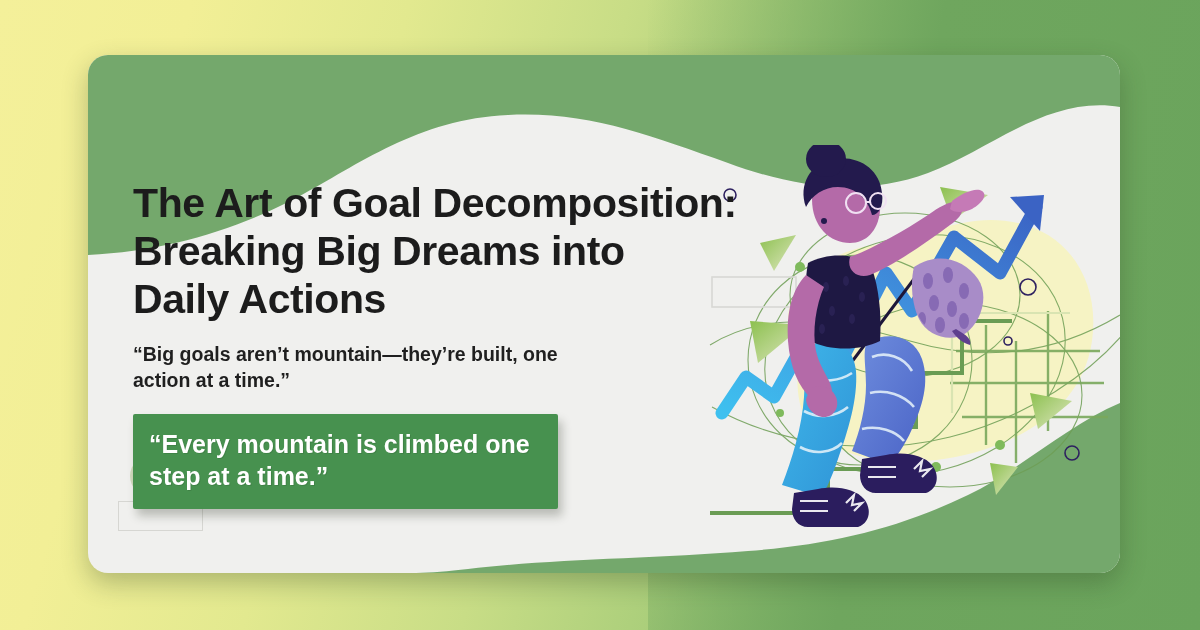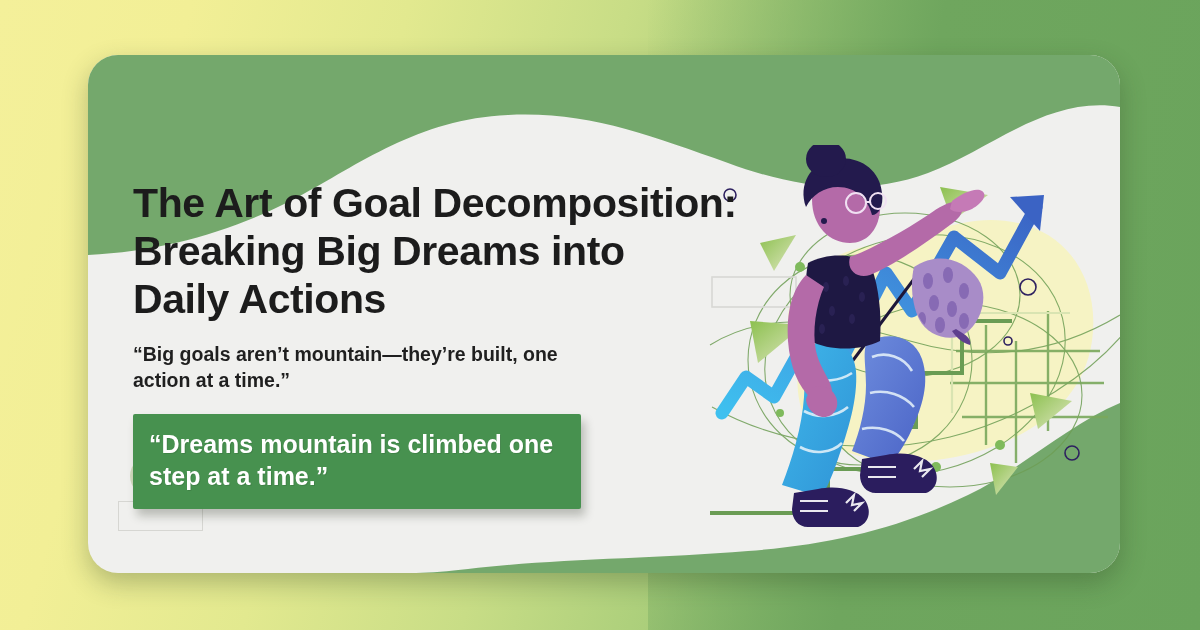--- a/index.html
+++ b/index.html
@@ -11,21 +11,21 @@
   #stage{position:relative;width:1200px;height:630px;overflow:hidden;}
 
   
   .bg{position:absolute;inset:0;
       background:linear-gradient(105deg,#f4f09a 0%,#f2ef96 14%,#e2e98f 30%,#c8dd86 46%,#a6cc79 62%,#83b86b 78%,#6ba75f 100%);}
   .bg-green-right{position:absolute;top:0;right:0;width:46%;height:100%;
       background:linear-gradient(100deg,rgba(122,174,102,0) 0%,#6fa65e 45%,#6aa45c 100%);}
 
   
   .card{position:absolute;left:88px;top:55px;width:1032px;height:518px;
-        background:#f0f0ee;border-radius:30px;
+        background:#f0f0ee;border-radius:20px;
         box-shadow:0 10px 26px rgba(40,60,30,.30);overflow:hidden;}
 
   .wave-top{position:absolute;left:0;top:0;width:100%;height:200px;}
   .wave-bottom{position:absolute;left:0;bottom:0;width:100%;height:190px;}
 
   
   .content{position:absolute;left:45px;top:125px;width:620px;z-index:6;}
   .title{font-size:41px;line-height:1.17;font-weight:bold;color:#1c1c1c;
          letter-spacing:-.4px;margin:0 0 18px 0;white-space:pre-line;}
   .subquote{font-size:19.5px;line-height:1.33;font-weight:bold;color:#1f1f1f;
@@ -236,19 +236,19 @@
       </g>
     </svg>
 
     <div class="content">
       <h1 class="title">The Art of Goal Decomposition:
 Breaking Big Dreams into
 Daily Actions</h1>
       <p class="subquote">“Big goals aren’t mountain—they’re built, one
  action at a time.”</p>
       <div class="band">
-        <div class="band-text">“Dreams mountain is climbed one
+        <div class="band-text">“Every mountain is climbed one
  step at a time.”</div>
       </div>
     </div>
 
   </div>
 </div>
 
 </body></html>

